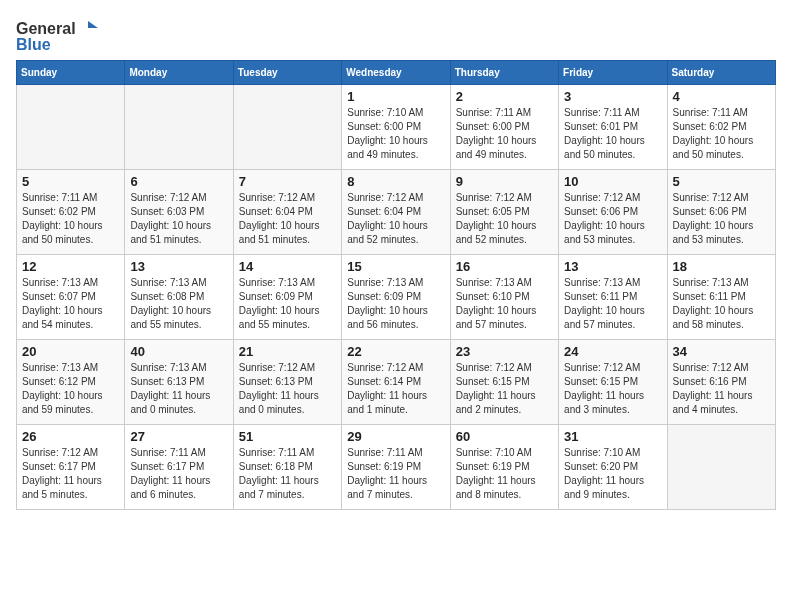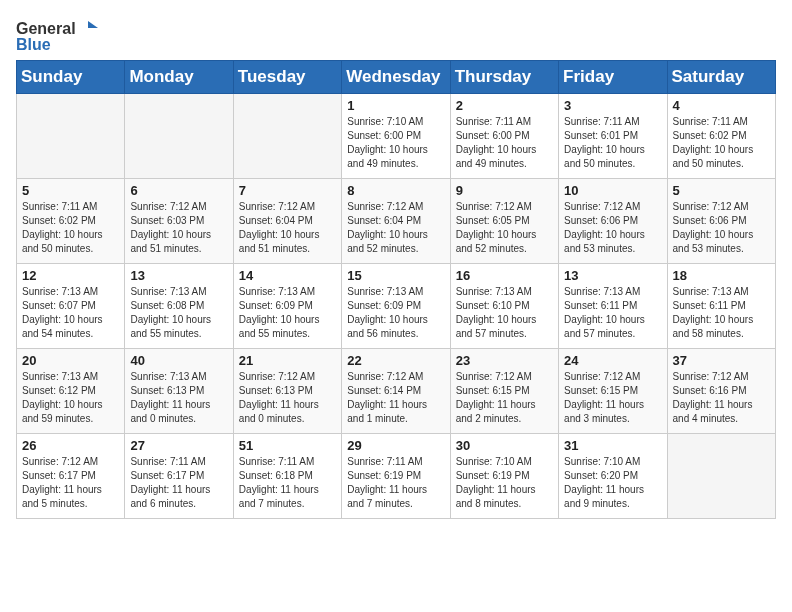--- a/index.html
+++ b/index.html
@@ -34,21 +34,21 @@
       color: #555;
     }
     .calendar {
       width: 100%;
       border-collapse: collapse;
       border: 1px solid #ccc;
     }
     .calendar th {
       background: #2a6db5;
       color: #fff;
-      font-size: 17px;
+      font-size: 10px;
       font-weight: bold;
       padding: 6px 4px;
       text-align: left;
       border: 1px solid #1e5a9e;
     }
     .calendar td {
       width: calc(100% / 7);
       vertical-align: top;
       padding: 4px 5px;
       border: 1px solid #ccc;
@@ -205,21 +205,21 @@
         </td>
         <td>
           <div class="day-number">23</div>
           <div class="day-info">Sunrise: 7:12 AM<br>Sunset: 6:15 PM<br>Daylight: 11 hours<br>and 2 minutes.</div>
         </td>
         <td>
           <div class="day-number">24</div>
           <div class="day-info">Sunrise: 7:12 AM<br>Sunset: 6:15 PM<br>Daylight: 11 hours<br>and 3 minutes.</div>
         </td>
         <td>
-          <div class="day-number">37</div>
+          <div class="day-number">34</div>
           <div class="day-info">Sunrise: 7:12 AM<br>Sunset: 6:16 PM<br>Daylight: 11 hours<br>and 4 minutes.</div>
         </td>
       </tr>
       <tr>
         <td>
           <div class="day-number">26</div>
           <div class="day-info">Sunrise: 7:12 AM<br>Sunset: 6:17 PM<br>Daylight: 11 hours<br>and 5 minutes.</div>
         </td>
         <td>
           <div class="day-number">27</div>
@@ -227,21 +227,21 @@
         </td>
         <td>
           <div class="day-number">51</div>
           <div class="day-info">Sunrise: 7:11 AM<br>Sunset: 6:18 PM<br>Daylight: 11 hours<br>and 7 minutes.</div>
         </td>
         <td>
           <div class="day-number">29</div>
           <div class="day-info">Sunrise: 7:11 AM<br>Sunset: 6:19 PM<br>Daylight: 11 hours<br>and 7 minutes.</div>
         </td>
         <td>
-          <div class="day-number">30</div>
+          <div class="day-number">60</div>
           <div class="day-info">Sunrise: 7:10 AM<br>Sunset: 6:19 PM<br>Daylight: 11 hours<br>and 8 minutes.</div>
         </td>
         <td>
           <div class="day-number">31</div>
           <div class="day-info">Sunrise: 7:10 AM<br>Sunset: 6:20 PM<br>Daylight: 11 hours<br>and 9 minutes.</div>
         </td>
         <td class="empty-cell"></td>
       </tr>
     </tbody>
 </table>

